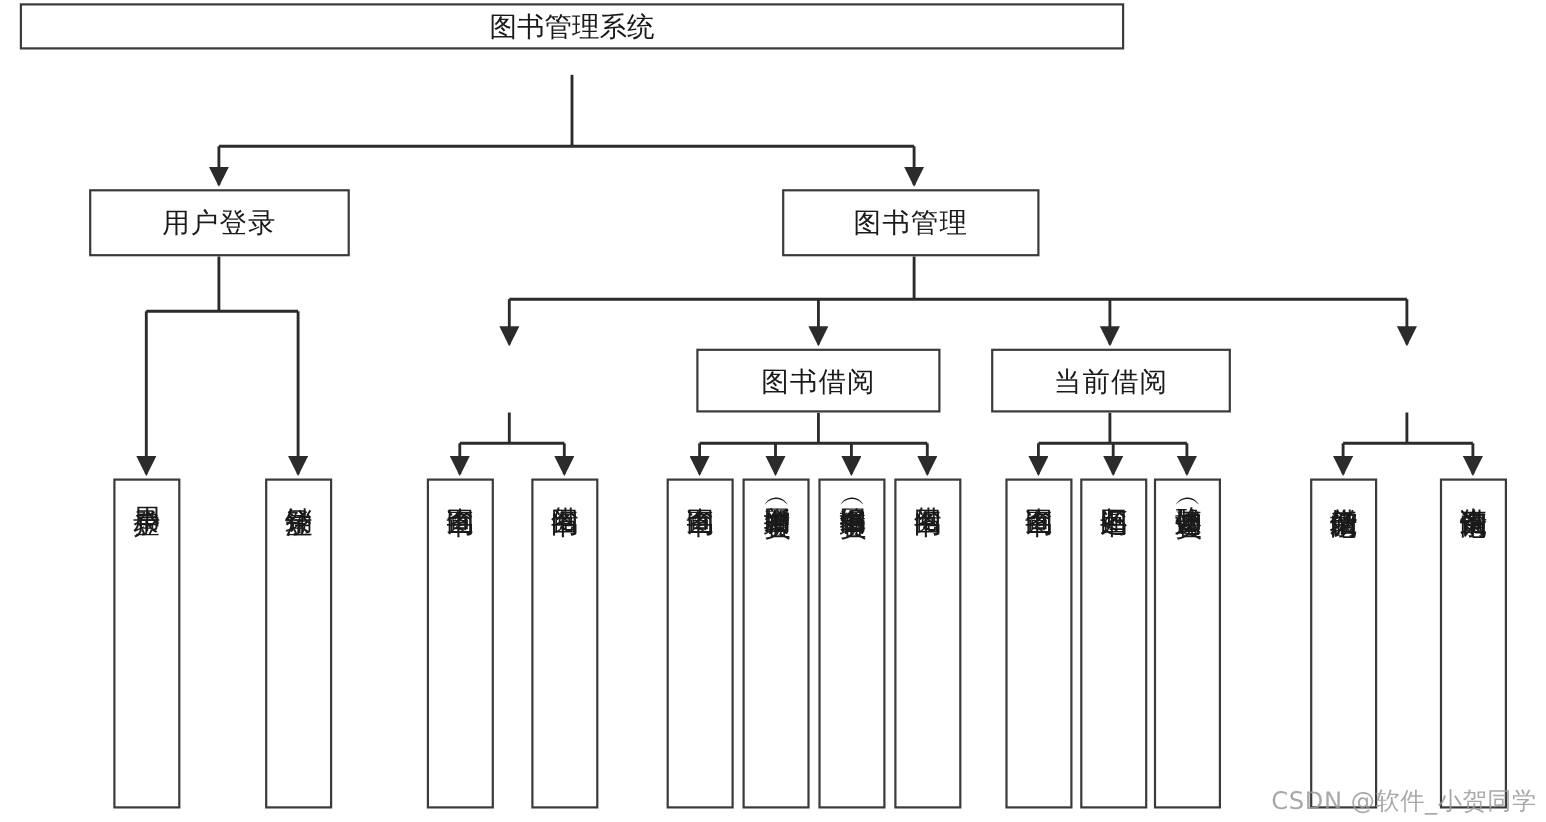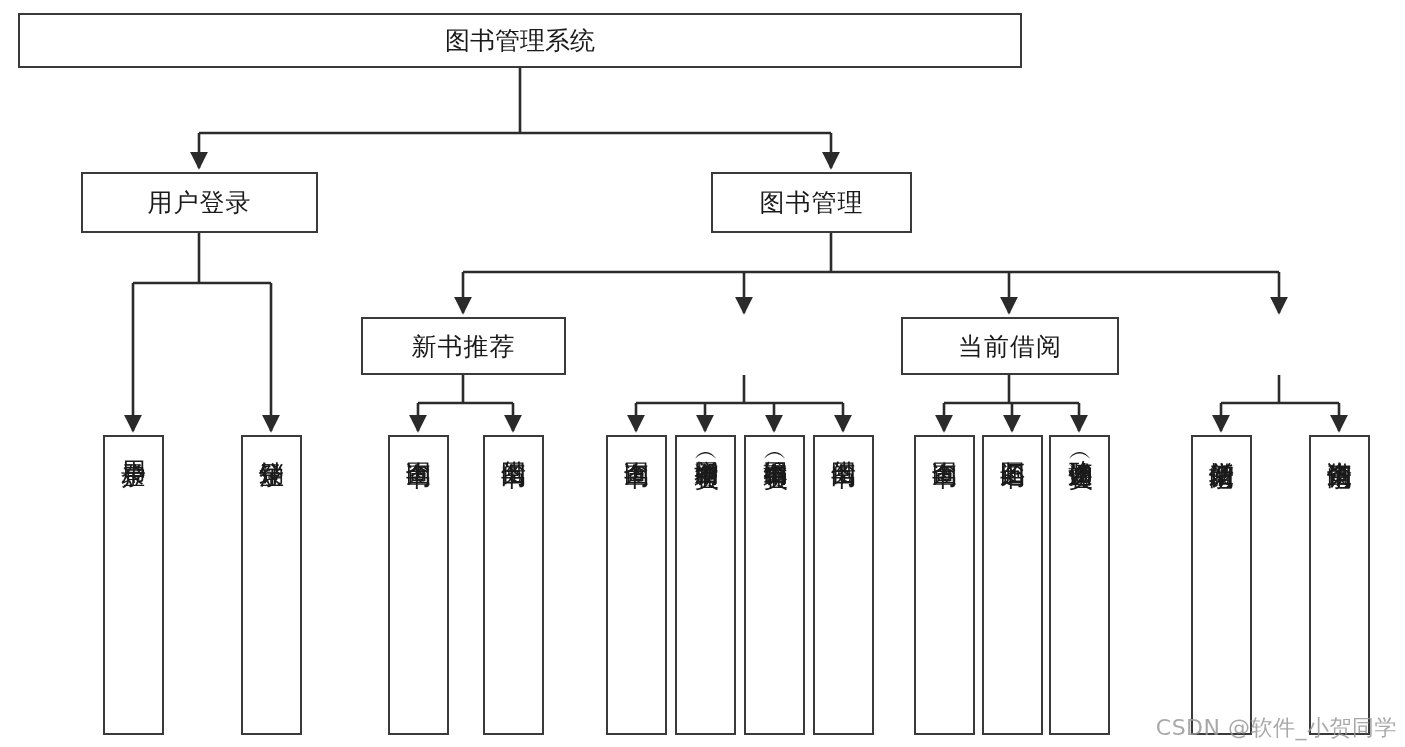--- a/index.html
+++ b/index.html
@@ -119,33 +119,33 @@
       <path d="M 1012 403 L 1012 431" marker-end="url(#arrow)"></path>
       <path d="M 1079 403 L 1079 431" marker-end="url(#arrow)"></path>
 
       <path d="M 1279 375 L 1279 403"></path>
       <path d="M 1221 403 L 1339 403"></path>
       <path d="M 1221 403 L 1221 431" marker-end="url(#arrow)"></path>
       <path d="M 1339 403 L 1339 431" marker-end="url(#arrow)"></path>
     </g>
   </svg>
 
-  <div class="node root" style="left:18px; top:13px; width:1004px; height:55px;">
+  <div class="node root" style="left:18px; top:3px; width:1004px; height:42px;">
     <span>图书管理系统</span>
   </div>
 
   <div class="node horiz" style="left:81px; top:172px; width:237px; height:61px;">
     <span>用户登录</span>
   </div>
-  <div class="node horiz" style="left:711px; top:172px; width:201px; height:61px;">
+  <div class="node horiz" style="left:711px; top:172px; width:234px; height:61px;">
     <span>图书管理</span>
   </div>
 
-  <div class="node horiz" style="left:361px; top:317px; width:205px; height:58px;">
-    <span>新书推荐</span>
+  <div class="node horiz" style="left:633px; top:317px; width:222px; height:58px;">
+    <span>图书借阅</span>
   </div>
   <div class="node horiz" style="left:901px; top:317px; width:218px; height:58px;">
     <span>当前借阅</span>
   </div>
 
   <div class="node leaf" style="left:103px; top:435px; width:61px; height:300px;">
     <span class="vtext">用户登录</span>
   </div>
   <div class="node leaf" style="left:241px; top:435px; width:61px; height:300px;">
     <span class="vtext">注销登录</span>

